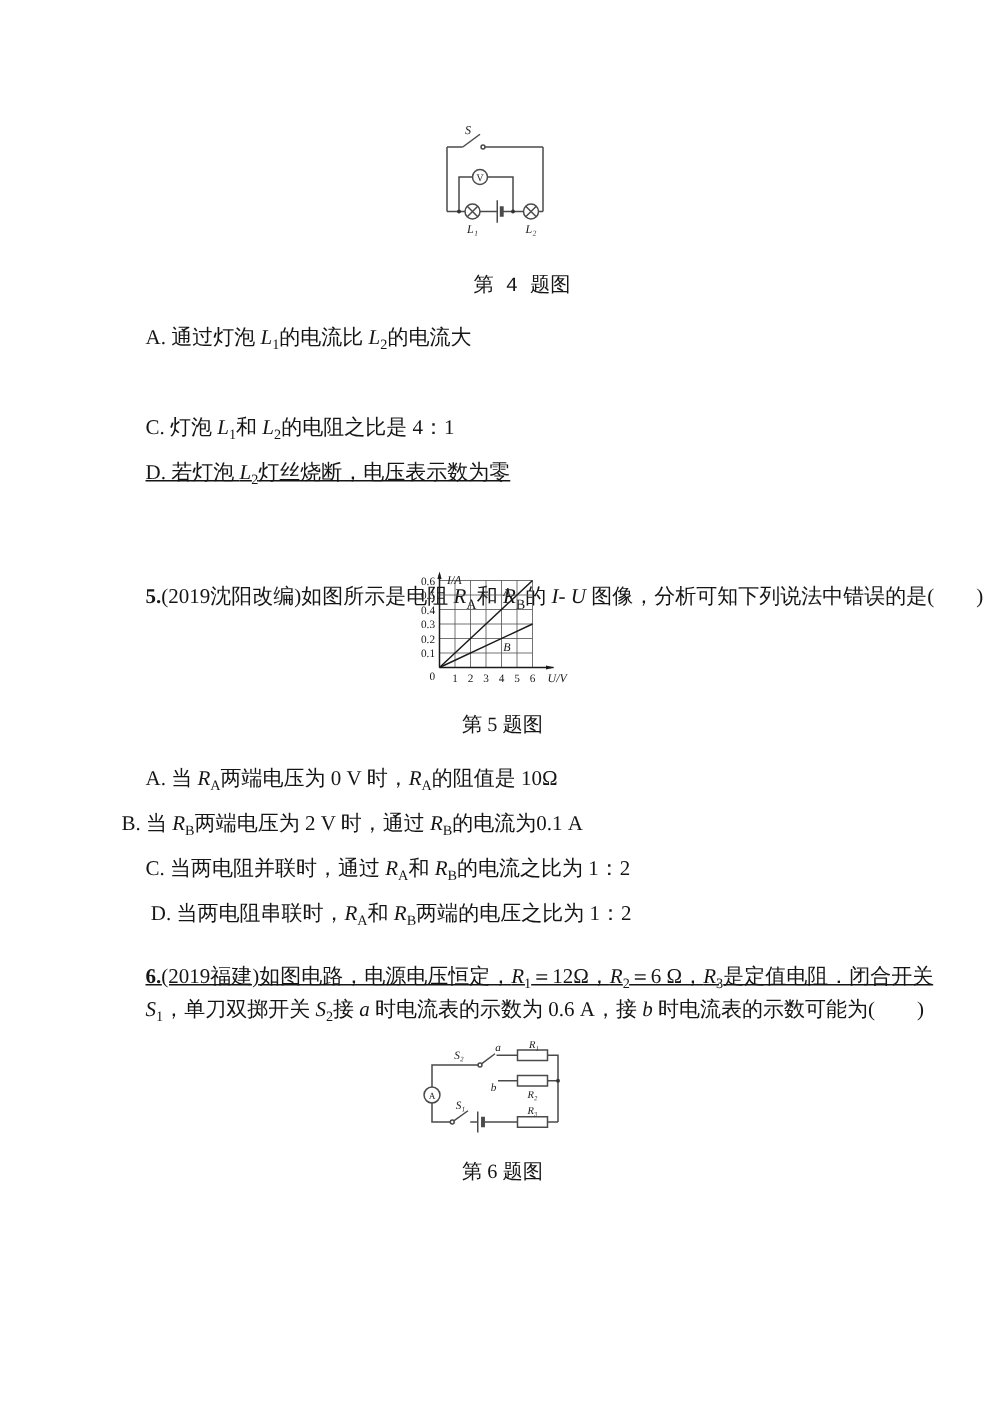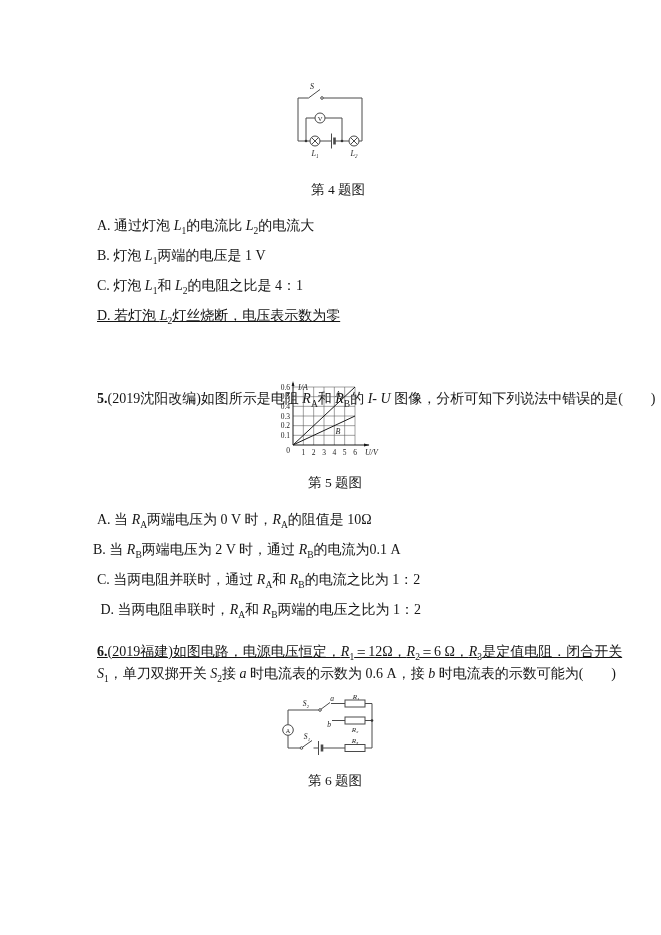--- a/index.html
+++ b/index.html
@@ -50,24 +50,23 @@
       <path class="wire" d="M15.5,53.5 L22.5,60.5 M22.5,53.5 L15.5,60.5"></path>
     </g>
     <g>
       <circle class="comp" cx="58" cy="57" r="5"></circle>
       <path class="wire" d="M54.5,53.5 L61.5,60.5 M61.5,53.5 L54.5,60.5"></path>
     </g>
     <text class="it" x="19" y="71.5" font-size="8" text-anchor="middle">L₁</text>
     <text class="it" x="58" y="71.5" font-size="8" text-anchor="middle">L₂</text>
   </svg>
 
-  <div class="caption" style="left:288px;top:181px;width:100px;">第 4 题图</div>
+  <div class="caption" style="left:298px;top:181px;width:100px;font-family:Liberation Mono, monospace;">第 4 题图</div>
 
   <div class="line" style="left:97px;top:216px;text-align:center;">A. 通过灯泡 <i>L</i><sub>1</sub>的电流比 <i>L</i><sub>2</sub>的电流大</div>
-  <div class="line" style="left:97px;top:246px;">B. 灯泡 <i>L</i><sub>1</sub>两端的电压是 1 V</div>
   <div class="line" style="left:97px;top:276px;">C. 灯泡 <i>L</i><sub>1</sub>和 <i>L</i><sub>2</sub>的电阻之比是 4：1</div>
   <div class="line" style="left:97px;top:306px;text-decoration:underline;">D. 若灯泡 <i>L</i><sub>2</sub>灯丝烧断，电压表示数为零</div>
 
   <div class="line" style="left:97px;top:345px;margin-top:44px;"><span class="num">5.</span><span>(2019沈阳改编)如图所示是电阻 <i>R</i><sub>A</sub>和 <i>R</i><sub>B</sub>的 <i>I</i>- <i>U</i> 图像，分析可知下列说法中错误的是(　　)</span></div>
 
   <svg id="iu-graph" class="fig" style="left:253px;top:380px;" width="160" height="90" viewBox="0 0 160 90">
       <line x1="50.333333333333336" y1="65" x2="50.333333333333336" y2="7" stroke="#555" stroke-width="0.55"></line>
       <line x1="60.66666666666667" y1="65" x2="60.66666666666667" y2="7" stroke="#555" stroke-width="0.55"></line>
       <line x1="71" y1="65" x2="71" y2="7" stroke="#555" stroke-width="0.55"></line>
       <line x1="81.33333333333334" y1="65" x2="81.33333333333334" y2="7" stroke="#555" stroke-width="0.55"></line>
@@ -100,21 +99,21 @@
       <text x="112" y="74.5" font-size="8" text-anchor="start" font-style="italic">U/V</text>
       <line x1="40" y1="65" x2="102" y2="7" stroke="#1a1a1a" stroke-width="1"></line>
       <text x="85" y="17" font-size="8" text-anchor="middle" font-style="italic">A</text>
       <line x1="40" y1="65" x2="102" y2="36" stroke="#1a1a1a" stroke-width="1"></line>
       <text x="85" y="54" font-size="8" text-anchor="middle" font-style="italic">B</text>
     </svg>
 
   <div class="caption" style="left:285px;top:474px;width:100px;">第 5 题图</div>
 
   <div class="line" style="left:97px;top:510px;">A. 当 <i>R</i><sub>A</sub>两端电压为 0 V 时，<i>R</i><sub>A</sub>的阻值是 10Ω</div>
-  <div class="line" style="left:93px;top:540px;">B. 当 <i>R</i><sub>B</sub>两端电压为 2 V 时，通过 <i>R</i><sub>B</sub>的电流为0.1 A</div>
+  <div class="line" style="left:81px;top:540px;">B. 当 <i>R</i><sub>B</sub>两端电压为 2 V 时，通过 <i>R</i><sub>B</sub>的电流为0.1 A</div>
   <div class="line" style="left:97px;top:570px;">C. 当两电阻并联时，通过 <i>R</i><sub>A</sub>和 <i>R</i><sub>B</sub>的电流之比为 1：2</div>
   <div class="line" style="left:97px;top:600px;"> D. 当两电阻串联时，<i>R</i><sub>A</sub>和 <i>R</i><sub>B</sub>两端的电压之比为 1：2</div>
 
   <div class="line" style="left:97px;top:642px;text-decoration:underline;"><span class="num">6.</span><span>(2019福建)如图电路，电源电压恒定，<i>R</i><sub>1</sub>＝12Ω，<i>R</i><sub>2</sub>＝6 Ω，<i>R</i><sub>3</sub>是定值电阻．闭合开关</span></div>
   <div class="line" style="left:97px;top:664px;text-align:center;"><i>S</i><sub>1</sub>，单刀双掷开关 <i>S</i><sub>2</sub>接 <i>a</i> 时电流表的示数为 0.6 A，接 <i>b</i> 时电流表的示数可能为(　　)</div>
 
   <svg class="fig" style="left:280px;top:693px;" width="95" height="70" viewBox="0 0 95 70">
 
     <circle class="comp" cx="8" cy="37" r="5.3"></circle>
     <text x="8" y="39.5" font-size="6.2" text-anchor="middle">A</text>

